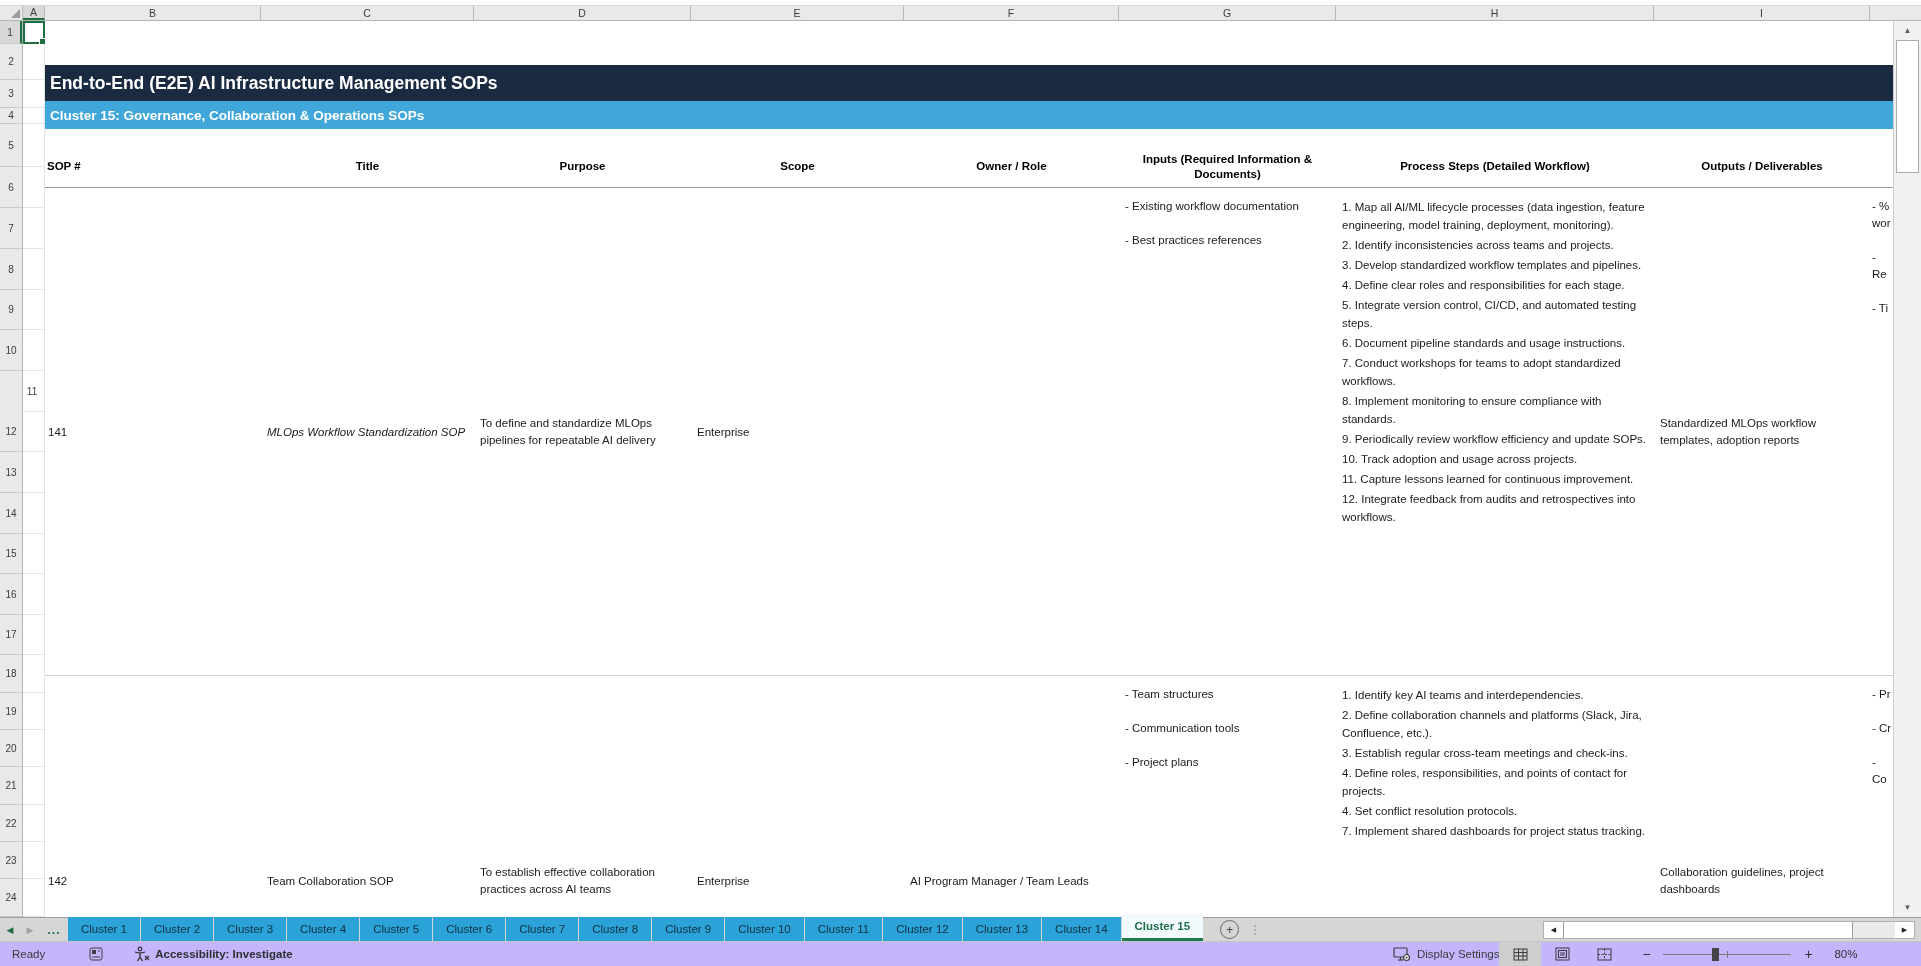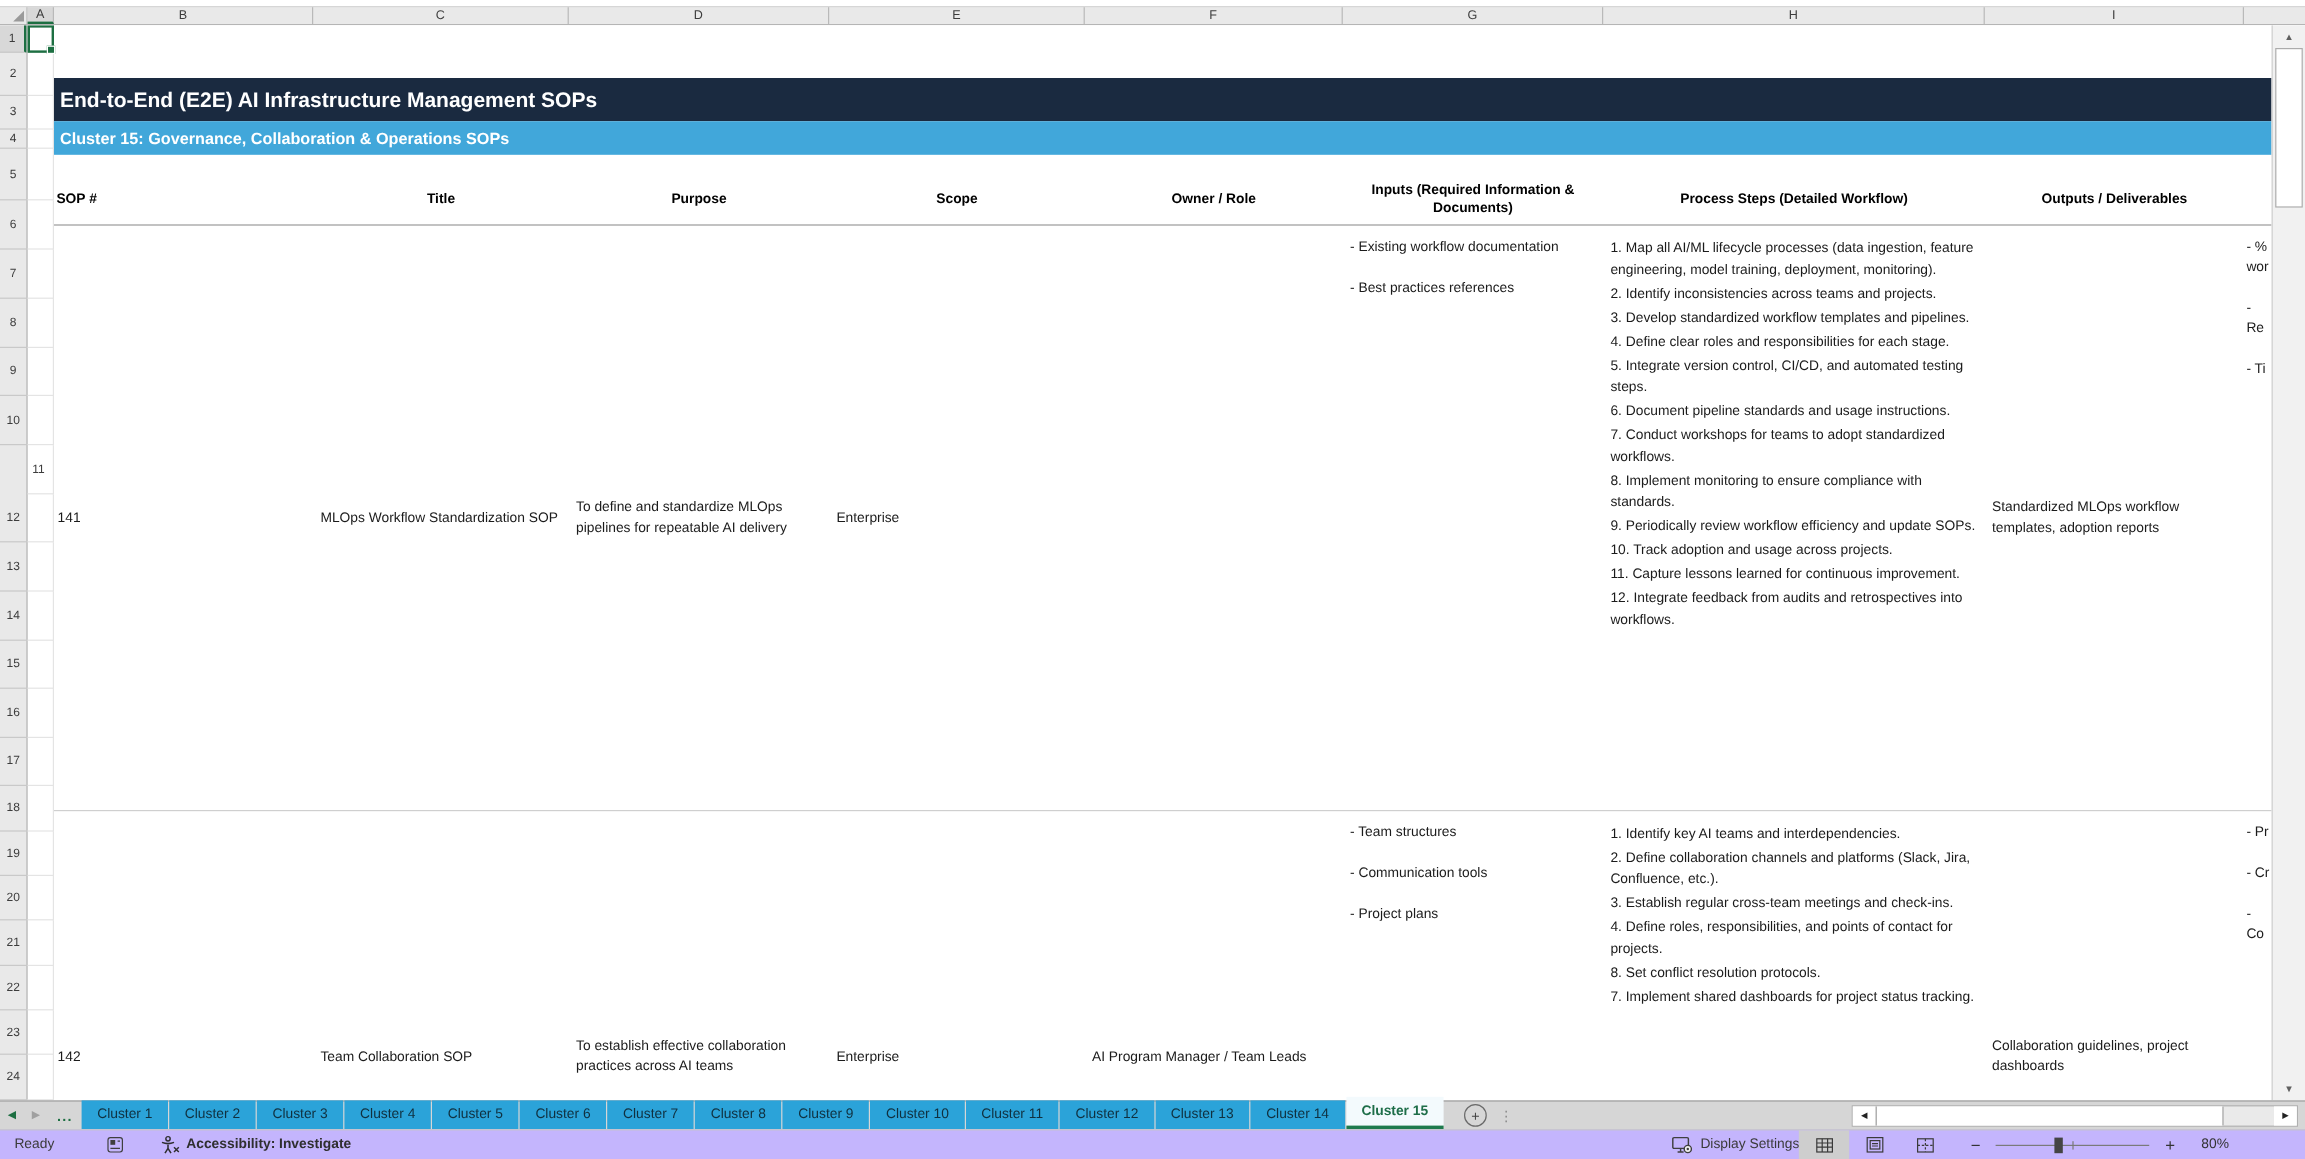--- a/index.html
+++ b/index.html
@@ -176,21 +176,21 @@
         <div class="hcell" style="left: 1119px; width: 217px;">Inputs (Required Information &amp; Documents)</div>
         <div class="hcell" style="left: 1336px; width: 318px;">Process Steps (Detailed Workflow)</div>
         <div class="hcell" style="left: 1654px; width: 216px;">Outputs / Deliverables</div>
       </div>
     <div id="hline"></div>
     <div id="blocks">
         <div class="block" style="top: 167px; height: 488px;">
           <div class="cell mid num" style="left: 45px; width: 216px;">
             <div>141</div>
           </div>
-          <div class="cell mid" style="left: 261px; width: 213px;">
+          <div class="cell mid" style="left: 261px; width: 213px; font-style: italic;">
             <div>MLOps Workflow Standardization SOP</div>
           </div>
           <div class="cell mid" style="left: 474px; width: 217px;">
             <div>To define and standardize MLOps pipelines for repeatable AI delivery</div>
           </div>
           <div class="cell mid" style="left: 691px; width: 213px;">
             <div>Enterprise</div>
           </div>
           <div class="cell mid" style="left: 1654px; width: 216px;">
             <div>Standardized MLOps workflow templates, adoption reports</div>
@@ -242,21 +242,21 @@
           <div class="cell top" style="left: 1119px; width: 217px;">
             <div class="entry">- Team structures</div>
             <div class="entry">- Communication tools</div>
             <div class="entry">- Project plans</div>
           </div>
           <div class="cell top" style="left: 1336px; width: 318px;">
             <div class="step">1. Identify key AI teams and interdependencies.</div>
             <div class="step">2. Define collaboration channels and platforms (Slack, Jira, Confluence, etc.).</div>
             <div class="step">3. Establish regular cross-team meetings and check-ins.</div>
             <div class="step">4. Define roles, responsibilities, and points of contact for projects.</div>
-            <div class="step">8. Set conflict resolution protocols.</div>
+            <div class="step">4. Set conflict resolution protocols.</div>
             <div class="step">7. Implement shared dashboards for project status tracking.</div>
           </div>
           <div class="cell top" style="left: 1870px; width: 23px; padding: 10px 0px 0px 2px;">
             <div class="entry">- Pr</div>
             <div class="entry">- Cr</div>
             <div class="entry">- Co</div>
           </div>
         </div>
         <div class="rowsep" style="top: 654px;"></div>
       </div>

